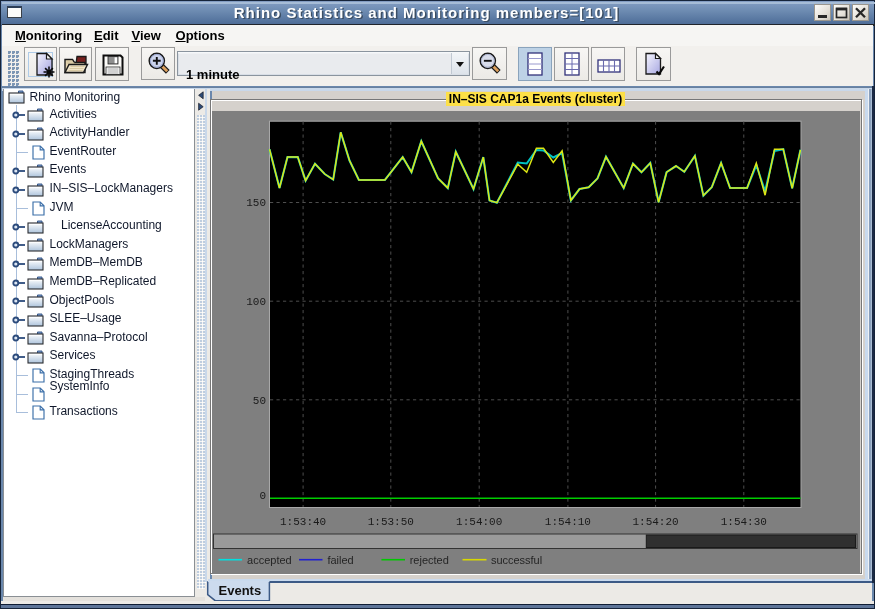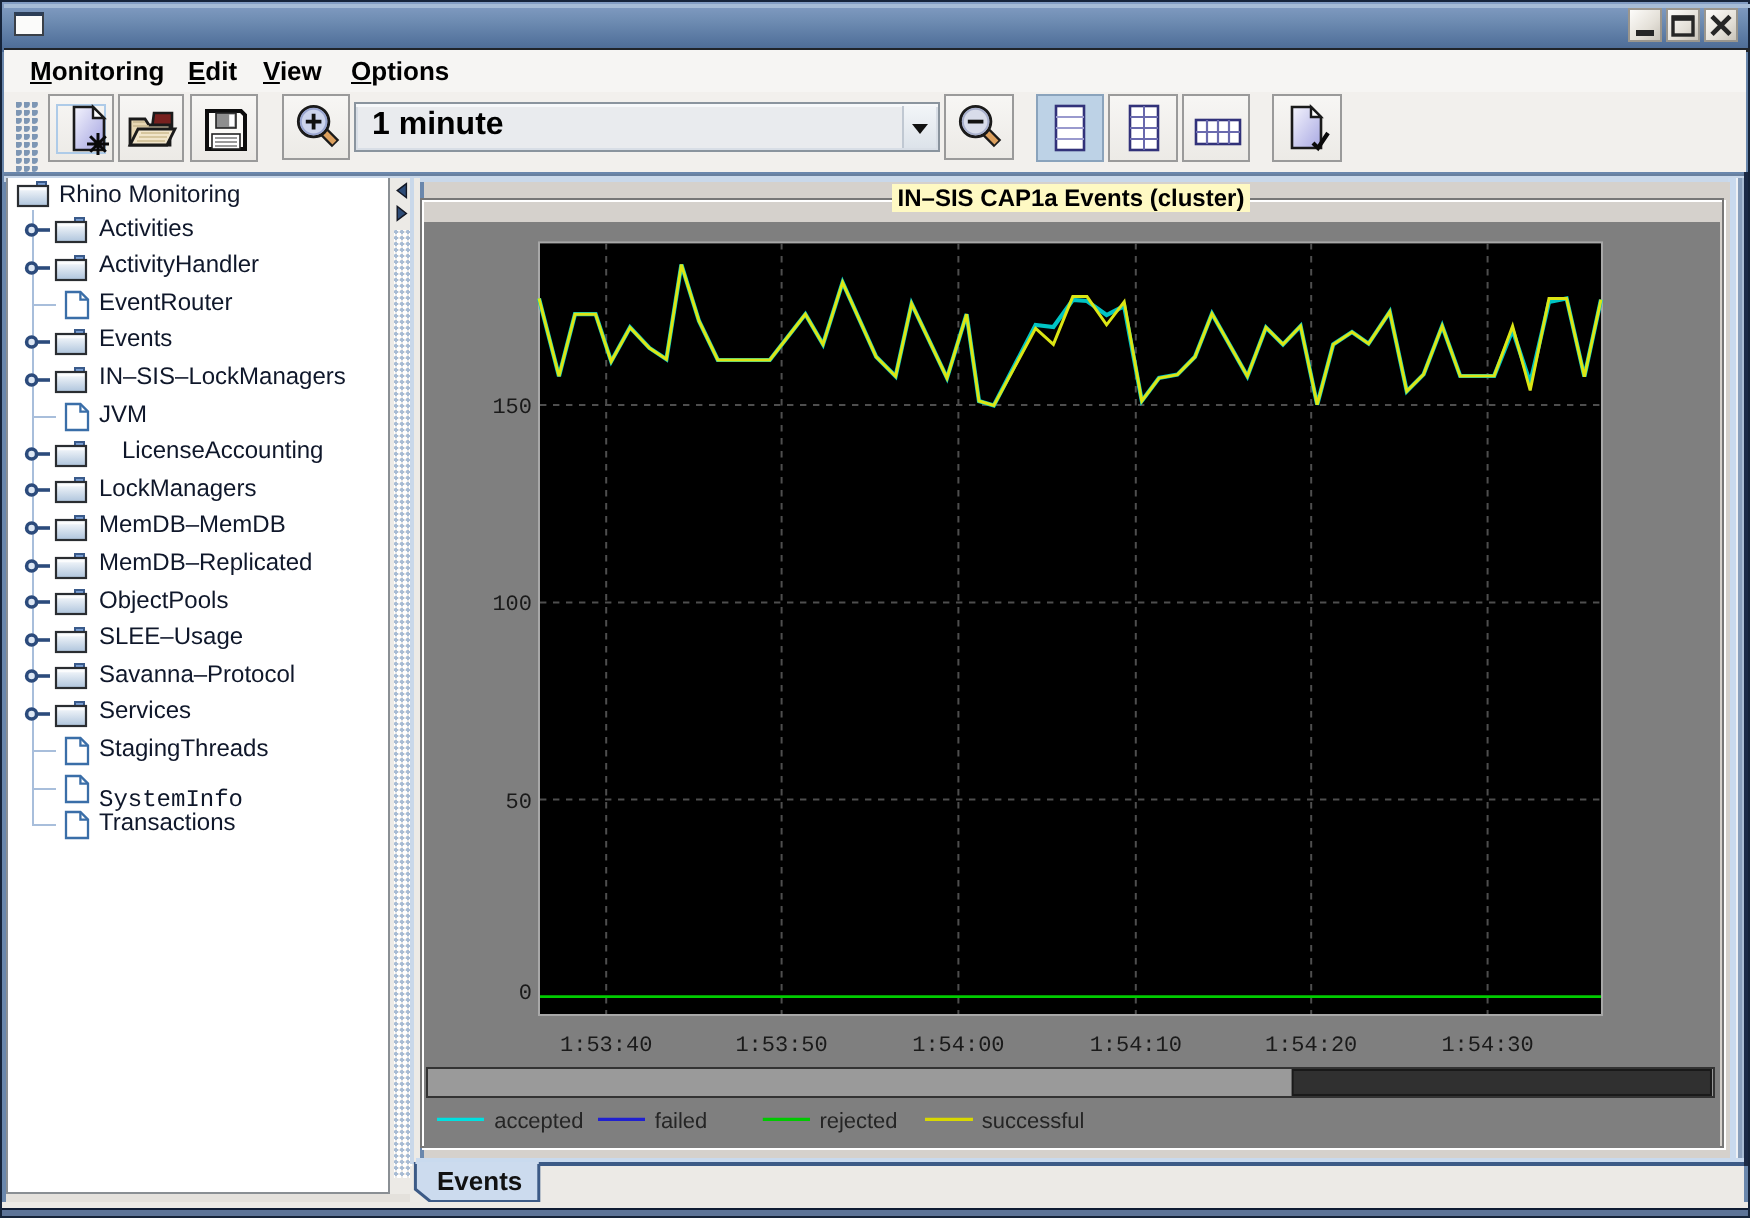--- a/index.html
+++ b/index.html
@@ -25,21 +25,21 @@
 
 #toolbar { left:2px; top:46px; width:871px; height:40px; background:#f2f0ed; }
 #toolbar-grip { position:absolute; left:6px; top:4.5px; width:11.5px; height:36px;
   background-image:radial-gradient(circle at 1px 1px,#7d96b4 40%, rgba(0,0,0,0) 52%);
   background-size:4px 4px; }
 .tbtn { position:absolute; top:1px; height:34px; border:1px solid #9a9a9a;
   background:linear-gradient(#f7f6f4,#eceae6); }
 .tbtn svg { position:absolute; }
 #combo { position:absolute; left:175px; top:5px; width:293px; height:25px; background:#e9ebee;
   border:1px solid #8a949e; box-shadow:inset 0 1.5px 0 #f6f8fa, inset 0 0 0 1px #d8dee6; }
-#combo-text { position:absolute; left:8px; top:2px; font-weight:bold; font-size:16px; color:#000; }
+#combo-text { position:absolute; left:8px; top:15px; font-weight:bold; font-size:13px; color:#000; }
 #combo-arrow { position:absolute; right:1px; top:1px; width:17px; height:21px;
   background:linear-gradient(#f2f5f8,#dde3ea); border-left:1px solid #c0c8d2; }
 #combo-arrow:after { content:""; position:absolute; left:3.5px; top:8.5px; width:0; height:0;
   border-left:4.5px solid transparent; border-right:4.5px solid transparent; border-top:5.5px solid #111; }
 
 #topline { left:2px; top:87px; width:870.3px; height:1.2px; background:#68809f; }
 #topline2 { left:2px; top:88.2px; width:870.3px; height:3px; background:#c9d8ea; }
 
 #treepanel { left:3px; top:89px; width:191.5px; height:507.5px; background:#fff; border:1px solid #8a8f94; border-top:none; }
 .trow { position:absolute; height:18px; font-size:12px; color:#0f172a; white-space:nowrap; }
@@ -56,38 +56,39 @@
 #rp-right2 { left:864.4px; top:89px; width:3.6px; height:494px; background:#c9daee; }
 #rp-right3 { left:868px; top:89px; width:1.4px; height:494px; background:#eef1f5; }
 #rp-right4 { left:871.1px; top:89px; width:1.2px; height:494px; background:#aabdd3; }
 #rp-right5 { left:872.3px; top:86px; width:2px; height:497px; background:#1b2a45; }
 #rp-bottom { left:208px; top:581.1px; width:664.3px; height:1.8px; background:#3c5a86; }
 #rp-bottom2 { left:208px; top:578.9px; width:664.3px; height:2.2px; background:#c9daee; }
 #chartpanel { left:211.5px; top:91px; width:653px; height:487.9px; background:#d5d1cc; }
 #ctitle-lineW { position:absolute; left:-0.9px; top:8.5px; width:652.2px; height:475.9px; border:1px solid #ffffff; }
 #ctitle-line { position:absolute; left:-1.9px; top:7.5px; width:652.2px; height:475.9px; border:1px solid #777777; }
 #ctitle { position:absolute; left:0; width:648px; top:1px; text-align:center; font-weight:bold; font-size:12px; color:#000; }
-#ctitle span { background:#fef9c3; padding:0 3px; }
+#ctitle span { background:#fde047; padding:0 3px; }
 
 #chart { left:212px; top:110.5px; width:648.4px; height:463px; }
 
 #below-left { left:3px; top:596.5px; width:202px; height:6.5px; background:#e4e1dc; }
 #tabrow { left:205px; top:582.9px; width:667px; height:20.5px; background:#eceae6; }
 #bottom-strip { left:1px; top:601px; width:873px; height:2.5px; background:#eceae6; }
 #bottom-dark { left:1px; top:603.5px; width:873px; height:1.5px; background:#0f1c33; }
 #tab-events { position:absolute; left:0.5px; top:-2.4px; width:70px; height:22px; }
 #tab-events span { position:absolute; left:13px; top:2.5px; font-weight:bold; font-size:13px; color:#111; }
 </style>
 </head>
 <body>
 <div class="abs" id="band"></div>
 <div class="abs" id="titlebar">
   <div class="abs" id="title-hl"></div>
     <div class="abs" id="title-icon"></div>
     <div class="abs" id="title-dark"></div>
+  <div class="abs" id="title-text">Rhino Statistics and Monitoring members=[101]</div>
 </div>
 <div class="abs winbtn" style="left:814px;">
   <svg width="15" height="15">
       <rect x="3" y="10" width="9" height="3" fill="#262626"></rect>
     </svg>
 </div>
 <div class="abs winbtn" style="left:833px;">
   <svg width="15" height="15">
       <rect x="2.5" y="3.5" width="10" height="9" fill="none" stroke="#262626" stroke-width="1.7"></rect>
       <rect x="2" y="2.8" width="11" height="2.6" fill="#262626"></rect>
@@ -427,21 +428,21 @@
 <svg style="position:absolute;left:28px;top:279px;" width="13" height="15" viewBox="0 0 13 15">
       <path d="M1 1 L8.2 1 L12 4.8 L12 14 L1 14 Z" fill="#ffffff" stroke="#3a6ea8" stroke-width="1.15"></path>
       <path d="M8.2 1 L8.2 4.8 L12 4.8" fill="none" stroke="#3a6ea8" stroke-width="1.15"></path>
     </svg>
 <div class="trow" style="left:45.5px;top:278px;">StagingThreads</div>
 <div style="position:absolute;left:11.5px;top:304.6px;width:12px;height:1px;background:#a8bedb;"></div>
 <svg style="position:absolute;left:28px;top:297.6px;" width="13" height="15" viewBox="0 0 13 15">
       <path d="M1 1 L8.2 1 L12 4.8 L12 14 L1 14 Z" fill="#ffffff" stroke="#3a6ea8" stroke-width="1.15"></path>
       <path d="M8.2 1 L8.2 4.8 L12 4.8" fill="none" stroke="#3a6ea8" stroke-width="1.15"></path>
     </svg>
-<div class="trow" style="left:45.5px;top:304px;font-family:Liberation Mono, monospace;">SystemInfo</div>
+<div class="trow" style="left:45.5px;top:290px;">SystemInfo</div>
 <div style="position:absolute;left:11.5px;top:323.2px;width:12px;height:1px;background:#a8bedb;"></div>
 <svg style="position:absolute;left:28px;top:316.2px;" width="13" height="15" viewBox="0 0 13 15">
       <path d="M1 1 L8.2 1 L12 4.8 L12 14 L1 14 Z" fill="#ffffff" stroke="#3a6ea8" stroke-width="1.15"></path>
       <path d="M8.2 1 L8.2 4.8 L12 4.8" fill="none" stroke="#3a6ea8" stroke-width="1.15"></path>
     </svg>
 <div class="trow" style="left:45.5px;top:315.2px;">Transactions</div></div>
 <div class="abs" id="splitter">
   <div class="dots"></div>
     <svg width="10" height="40" style="position:absolute; left:0; top:0;">
     <path d="M8.2 2.8 L3.6 6.3 L8.2 9.8 Z" fill="#2e4c77" stroke="#141824" stroke-width="0.7"></path>

